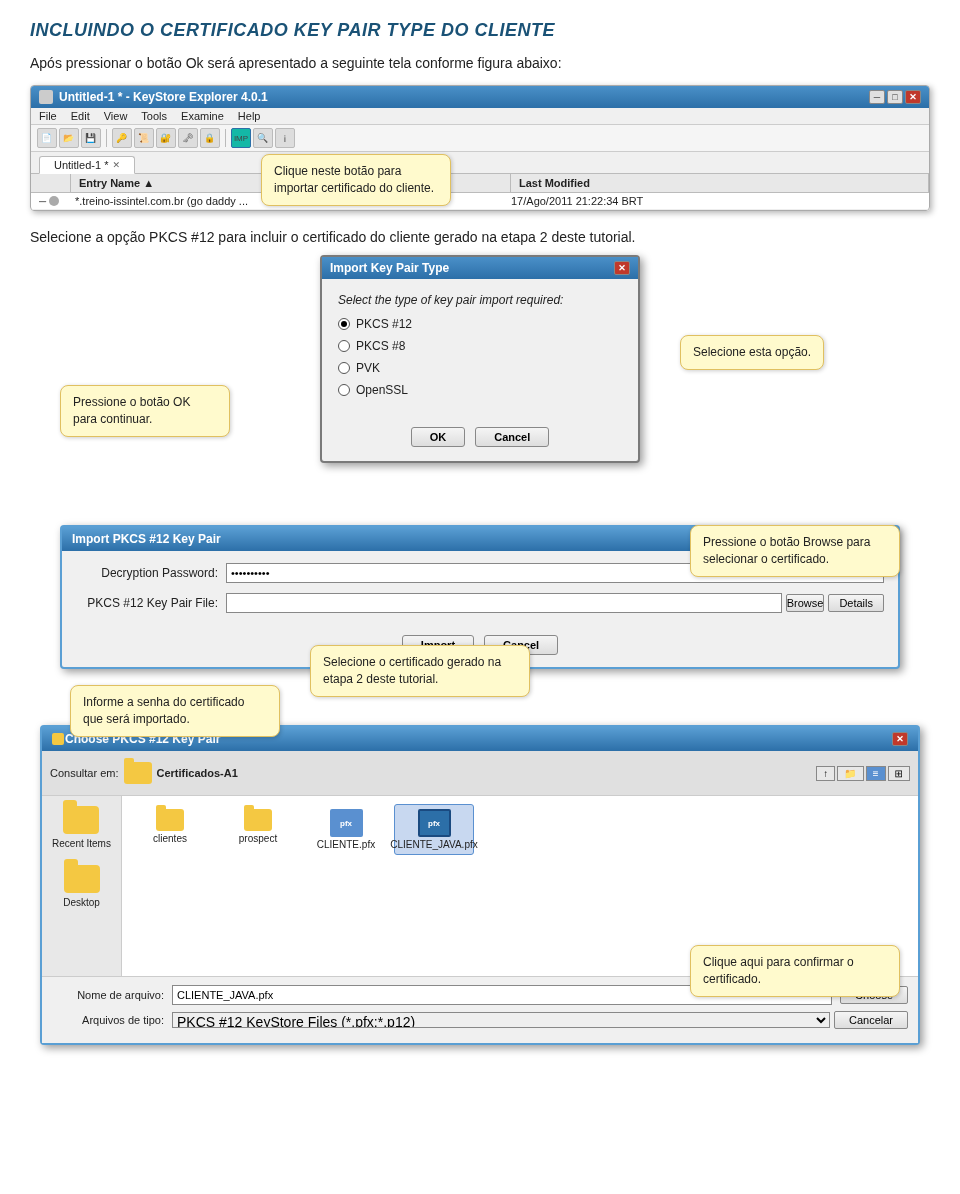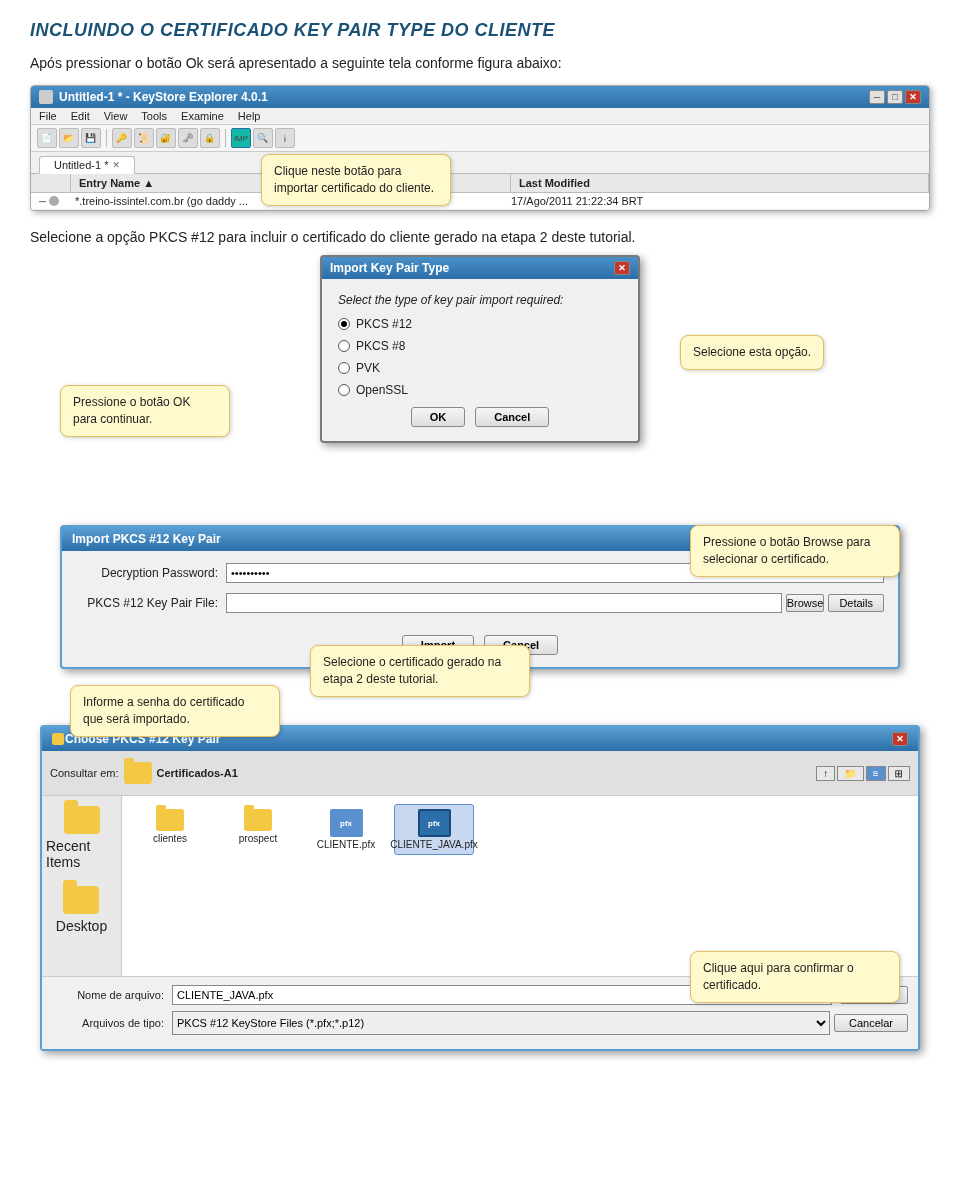--- a/index.html
+++ b/index.html
@@ -235,21 +235,21 @@
     .small-dialog-body .label {
       font-size: 12px;
       margin-bottom: 10px;
       font-style: italic;
     }
 
     .radio-group {
       display: flex;
       flex-direction: column;
       gap: 8px;
-      margin-bottom: 10px;
+      margin-bottom: 30px;
     }
 
     .radio-item {
       display: flex;
       align-items: center;
       gap: 6px;
       font-size: 12px;
     }
 
     .radio-circle {
@@ -394,21 +394,21 @@
 
     .choose-sidebar {
       width: 80px;
       background: #e8e8e8;
       border-right: 1px solid #ccc;
       display: flex;
       flex-direction: column;
       align-items: center;
       padding: 10px 4px;
       gap: 16px;
-      font-size: 14px;
+      font-size: 10px;
     }
 
     .sidebar-item-file {
       display: flex;
       flex-direction: column;
       align-items: center;
       gap: 4px;
       cursor: pointer;
     }
 
@@ -519,23 +519,23 @@
     .choose-footer-row input[type="text"] {
       flex: 1;
       height: 20px;
       border: 1px solid #888;
       padding: 2px 4px;
       font-size: 11px;
     }
 
     .choose-footer-row select {
       flex: 1;
-      height: 24px;
+      height: 16px;
       border: 1px solid #888;
-      font-size: 11px;
+      font-size: 14px;
     }
 
     .choose-footer-row .choose-btn {
       margin-left: 8px;
       padding: 2px 14px;
       font-size: 11px;
       border: 1px solid #888;
       background: linear-gradient(to bottom, #f5f5f5, #ddd);
       cursor: pointer;
       border-radius: 2px;

